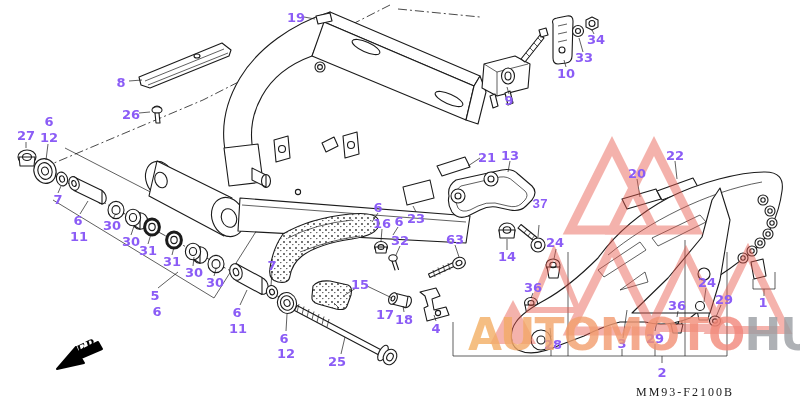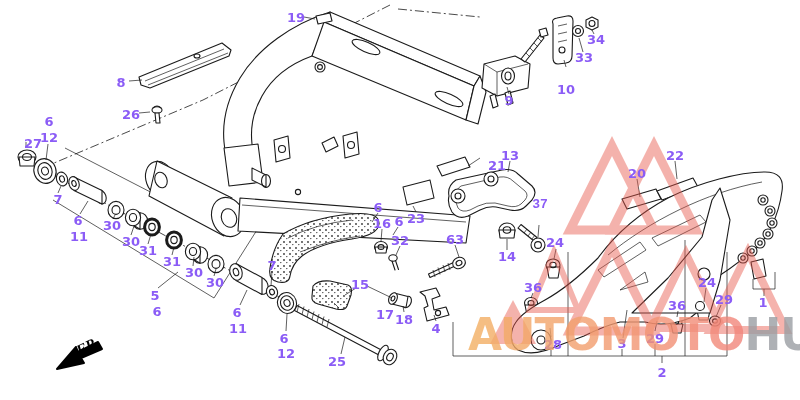--- a/index.html
+++ b/index.html
@@ -382,21 +382,21 @@
     <polygon points="748,252 710,330 786,330" fill="none" stroke="#e8574a" stroke-width="8"></polygon>
     <polygon points="554,252 530,310 578,310" fill="none" stroke="#e8574a" stroke-width="6"></polygon>
     <polygon points="513,300 490,344 536,344" fill="#e8574a"></polygon>
   </g>
 </svg>
 
 <div id="labels">
       <div class="plabel" style="left: 296px; top: 17px;">19</div>
       <div class="plabel" style="left: 121px; top: 82px;">8</div>
       <div class="plabel" style="left: 131px; top: 114px;">26</div>
-      <div class="plabel" style="left: 26px; top: 143px; margin-left: 7px;">27</div>
+      <div class="plabel" style="left: 26px; top: 135px;">27</div>
       <div class="plabel" style="left: 49px; top: 121px;">6</div>
       <div class="plabel" style="left: 49px; top: 137px;">12</div>
       <div class="plabel" style="left: 58px; top: 199px;">7</div>
       <div class="plabel" style="left: 78px; top: 220px;">6</div>
       <div class="plabel" style="left: 79px; top: 236px;">11</div>
       <div class="plabel" style="left: 112px; top: 225px;">30</div>
       <div class="plabel" style="left: 131px; top: 241px;">30</div>
       <div class="plabel" style="left: 148px; top: 250px;">31</div>
       <div class="plabel" style="left: 172px; top: 261px;">31</div>
       <div class="plabel" style="left: 194px; top: 272px;">30</div>
@@ -412,24 +412,24 @@
       <div class="plabel" style="left: 340px; top: 314px; margin-left: 45px;">17</div>
       <div class="plabel" style="left: 360px; top: 284px;">15</div>
       <div class="plabel" style="left: 404px; top: 319px;">18</div>
       <div class="plabel" style="left: 436px; top: 328px;">4</div>
       <div class="plabel" style="left: 378px; top: 207px;">6</div>
       <div class="plabel" style="left: 382px; top: 223px;">16</div>
       <div class="plabel" style="left: 399px; top: 221px;">6</div>
       <div class="plabel" style="left: 400px; top: 240px;">32</div>
       <div class="plabel" style="left: 416px; top: 218px;">23</div>
       <div class="plabel" style="left: 455px; top: 239px;">63</div>
-      <div class="plabel" style="left: 497px; top: 157px; margin-top: 8px;">21</div>
+      <div class="plabel" style="left: 487px; top: 157px;">21</div>
       <div class="plabel" style="left: 510px; top: 155px;">13</div>
       <div class="plabel" style="left: 509px; top: 100px;">9</div>
-      <div class="plabel" style="left: 566px; top: 89px;">10</div>
+      <div class="plabel" style="left: 566px; top: 73px;">10</div>
       <div class="plabel" style="left: 584px; top: 57px; text-align: center;">33</div>
       <div class="plabel" style="left: 596px; top: 39px;">34</div>
       <div class="plabel" style="left: 540px; top: 204px; font-family: Liberation Mono, monospace;">37</div>
       <div class="plabel" style="left: 507px; top: 256px;">14</div>
       <div class="plabel" style="left: 555px; top: 242px;">24</div>
       <div class="plabel" style="left: 533px; top: 287px;">36</div>
       <div class="plabel" style="left: 553px; top: 344px;">28</div>
       <div class="plabel" style="left: 622px; top: 343px;">3</div>
       <div class="plabel" style="left: 655px; top: 338px;">29</div>
       <div class="plabel" style="left: 677px; top: 305px;">36</div>
@@ -438,14 +438,15 @@
       <div class="plabel" style="left: 637px; top: 173px;">20</div>
       <div class="plabel" style="left: 675px; top: 155px;">22</div>
       <div class="plabel" style="left: 763px; top: 302px;">1</div>
       <div class="plabel" style="left: 662px; top: 372px;">2</div>
     </div>
 
 <div id="wmtext"><span id="wm-a">AUTOMOTO</span><span id="wm-h">HUB</span></div>
 
 <div id="frlabel">FR.</div>
 
+<div id="dcode">MM93-F2100B</div>
 
 </div>
 
 </body></html>

